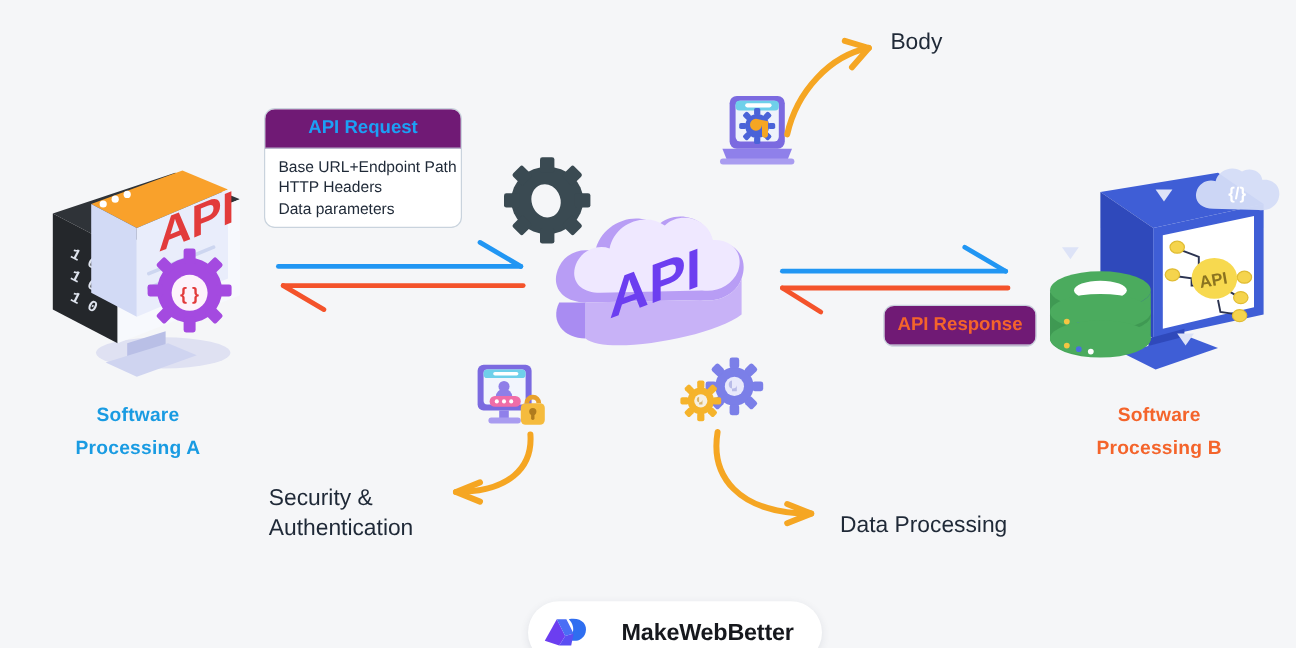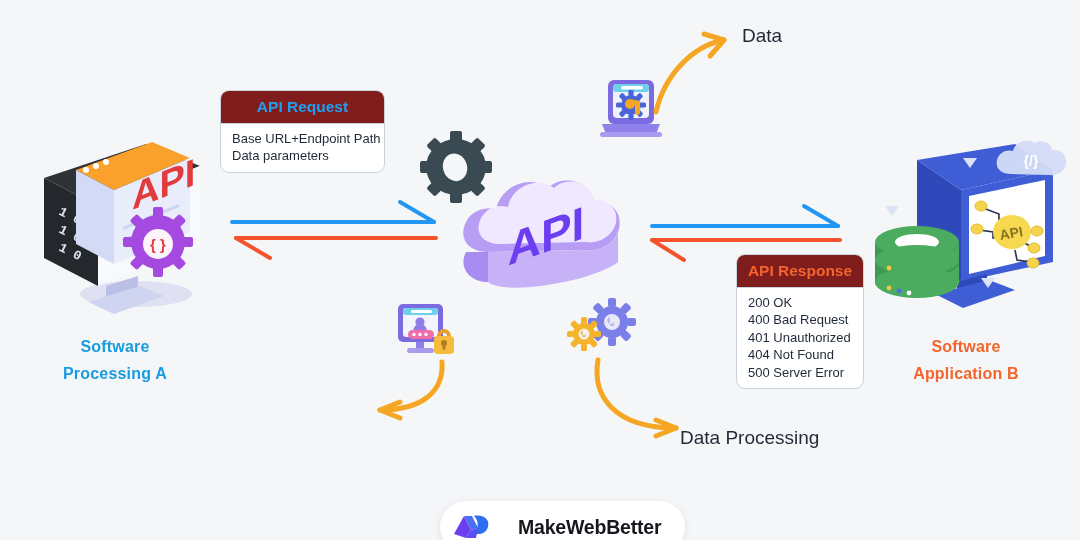--- a/index.html
+++ b/index.html
@@ -21,21 +21,21 @@
   .app-b{color:#f4642b;}
 
   
   .info-box{
     background:#ffffff;border:1.6px solid #c9d3dd;border-radius:9px;
     box-sizing:border-box;overflow:hidden;
   }
   .info-head{
     text-align:center;font-weight:bold;font-size:15.5px;
     padding:7px 10px 7px;border-bottom:1.4px solid #c9d3dd;
-    background:#7f1d1d;
+    background:#701a75;
   }
   .head-blue{color:#1ca0f5;}
   .head-orange{color:#f4642b;}
   .info-list{padding:6px 0 7px 11px;}
   .info-list li{
     list-style:none;color:#1f2937;font-size:13px;line-height:17.4px;
     white-space:nowrap;
   }
   .info-list{margin:0;}
 
@@ -175,21 +175,21 @@
       <g fill="#dde3f7">
         <path d="M98 20 l14 0 l-7 10 Z"></path>
         <path d="M20 68 l14 0 l-7 10 Z"></path>
         <path d="M116 140 l14 0 l-7 10 Z"></path>
       </g>
     </svg>
   </div>
 
   <div class="abs app-label app-b" style="left:866px;top:333px;width:200px;">
     <div>Software</div>
-    <div>Application B</div>
+    <div>Processing B</div>
   </div>
 
   <div class="abs" style="left:424px;top:132px;">
     <svg width="215" height="185" viewBox="0 0 215 185">
 
       <g transform="translate(32,35)">
         <g fill="#3a4a52">
           <ellipse cx="0" cy="0" rx="30" ry="28"></ellipse>
           <g>
             <rect x="-6" y="-36" width="12" height="13" rx="2"></rect>
@@ -214,33 +214,27 @@
                  C114 16 138 21 142 40 C159 39 168 52 163 66 C158 78 145 84 133 82 Z" fill="#efe8ff"></path>
         <text x="96" y="92" text-anchor="middle" font-family="Liberation Sans, sans-serif" font-size="46" font-weight="bold" fill="#6c3ef0" transform="skewY(-20) translate(-2,34)">API</text>
       </g>
     </svg>
   </div>
 
   <div class="abs info-box" style="left:220px;top:90px;width:165px;">
     <div class="info-head head-blue">API Request</div>
     <ul class="info-list">
       <li>Base URL+Endpoint Path</li>
+      <li>HTTP Headers</li>
       <li>Data parameters</li>
     </ul>
   </div>
 
   <div class="abs info-box" style="left:699px;top:254px;width:128px;margin-left:37px;">
     <div class="info-head head-orange">API Response</div>
-    <ul class="info-list">
-      <li>200 OK</li>
-      <li>400 Bad Request</li>
-      <li>401 Unauthorized</li>
-      <li>404 Not Found</li>
-      <li>500 Server Error</li>
-    </ul>
   </div>
 
   <svg class="abs" style="left:228px;top:200px;" width="215" height="72">
     <g stroke="#2196f3" stroke-width="4" fill="none" stroke-linecap="round">
       <line x1="4" y1="22" x2="206" y2="22"></line>
       <polyline points="172,2 206,22"></polyline>
     </g>
     <g stroke="#f4532b" stroke-width="4" fill="none" stroke-linecap="round">
       <line x1="8" y1="38" x2="208" y2="38"></line>
       <polyline points="42,58 8,38"></polyline>
@@ -280,21 +274,21 @@
       </g>
       <path d="M4 48 L62 48 L58 58 L8 58 Z" fill="#8f80ea"></path>
       <rect x="2" y="56" width="62" height="5" rx="2.5" fill="#a99cf0"></rect>
     </svg>
   </div>
   <svg class="abs" style="left:648px;top:24px;" width="95" height="92">
     <path d="M8 88 C16 52 44 22 76 16" stroke="#f5a623" stroke-width="5" fill="none" stroke-linecap="round"></path>
     <path d="M76 16 L56 10 M76 16 L62 32" stroke="#f5a623" stroke-width="5" fill="none" stroke-linecap="round"></path>
   </svg>
   <div class="abs callout" style="left:742px;top:23px;width:230px;">
-    <div>Data</div>
+    <div>Body</div>
   </div>
 
   <div class="abs" style="left:392px;top:300px;">
     <svg width="62" height="62" viewBox="0 0 62 62">
       <rect x="6" y="4" width="45" height="38" rx="5" fill="#7b6ae0"></rect>
       <rect x="11" y="8" width="35" height="29" rx="3" fill="#f2f5fd"></rect>
       <rect x="11" y="8" width="35" height="7" rx="3" fill="#6fd0ea"></rect>
       <rect x="19" y="10" width="21" height="3" rx="1.5" fill="#ffffff"></rect>
       <circle cx="28" cy="22" r="4.6" fill="#8f7ee8"></circle>
       <path d="M21 31 a7 7 0 0 1 14 0 Z" fill="#8f7ee8"></path>
@@ -311,20 +305,24 @@
         <rect x="2" y="8" width="20" height="18" rx="4" fill="#f5bb3d"></rect>
         <circle cx="12" cy="15" r="3" fill="#b07c1e"></circle>
         <rect x="10.6" y="15" width="2.8" height="7" rx="1.4" fill="#b07c1e"></rect>
       </g>
     </svg>
   </div>
   <svg class="abs" style="left:366px;top:358px;" width="90" height="62">
     <path d="M76 4 C78 32 58 52 14 52" stroke="#f5a623" stroke-width="5" fill="none" stroke-linecap="round"></path>
     <path d="M14 52 L34 44 M14 52 L34 60" stroke="#f5a623" stroke-width="5" fill="none" stroke-linecap="round"></path>
   </svg>
+  <div class="abs callout" style="left:224px;top:403px;width:210px;">
+    <div>Security &amp;</div>
+    <div>Authentication</div>
+  </div>
 
   <div class="abs" style="left:568px;top:300px;">
     <svg width="72" height="62" viewBox="0 0 72 62">
       <g transform="translate(44,22)">
         <g fill="#7b7fe8">
           <circle cx="0" cy="0" r="16"></circle>
           <rect x="-4" y="-24" width="8" height="9" rx="2"></rect>
           <rect x="-4" y="15" width="8" height="9" rx="2"></rect>
           <rect x="-24" y="-4" width="9" height="8" rx="2"></rect>
           <rect x="15" y="-4" width="9" height="8" rx="2"></rect>
@@ -350,21 +348,21 @@
         </g>
         <circle cx="0" cy="0" r="5.5" fill="#f6f0e2"></circle>
         <path d="M-1.4 -3.4 a2.4 2.4 0 1 0 2.8 2.8 l0 3.6 l-2.8 0 Z" fill="#d9b66e"></path>
       </g>
     </svg>
   </div>
   <svg class="abs" style="left:592px;top:358px;" width="110" height="78">
     <path d="M6 2 C0 38 22 70 84 70" stroke="#f5a623" stroke-width="5" fill="none" stroke-linecap="round"></path>
     <path d="M84 70 L64 62 M84 70 L64 78" stroke="#f5a623" stroke-width="5" fill="none" stroke-linecap="round"></path>
   </svg>
-  <div class="abs callout" style="left:680px;top:425px;width:220px;">
+  <div class="abs callout" style="left:700px;top:425px;width:220px;">
     <div>Data Processing</div>
   </div>
 
   <div class="abs logo-pill" style="left:440px;top:474px;">
     <svg width="40" height="34" viewBox="0 0 40 34">
       <path d="M2 24 L12 6 L19 20 L14 28 Z" fill="#6c3ef0"></path>
       <path d="M12 6 L20 6 L26 18 L19 20 Z" fill="#4a6ef5"></path>
       <path d="M22 6 C32 4 38 10 36 17 C34 24 26 26 21 22 C26 20 28 12 22 6 Z" fill="#2f6ef0"></path>
       <path d="M19 20 L26 18 L24 28 L14 28 Z" fill="#5b4ef2"></path>
     </svg>

